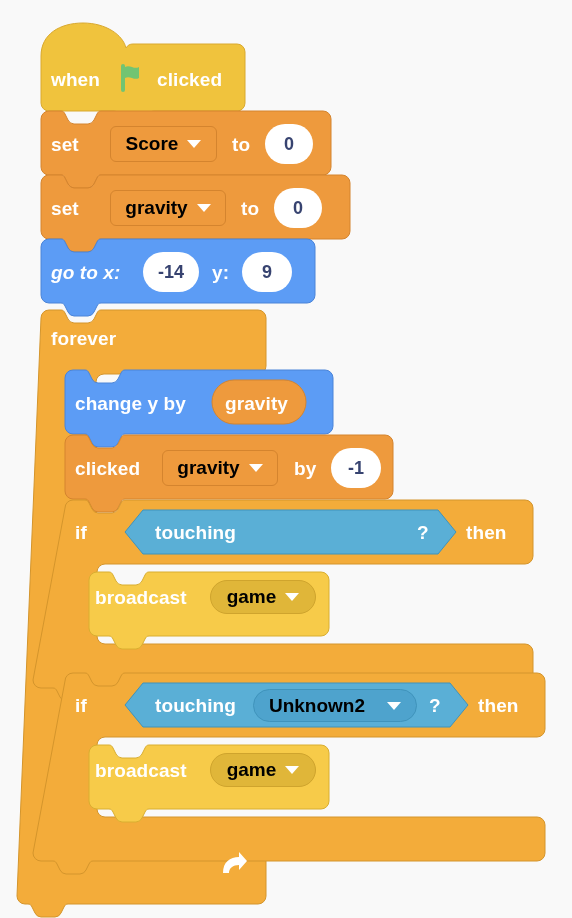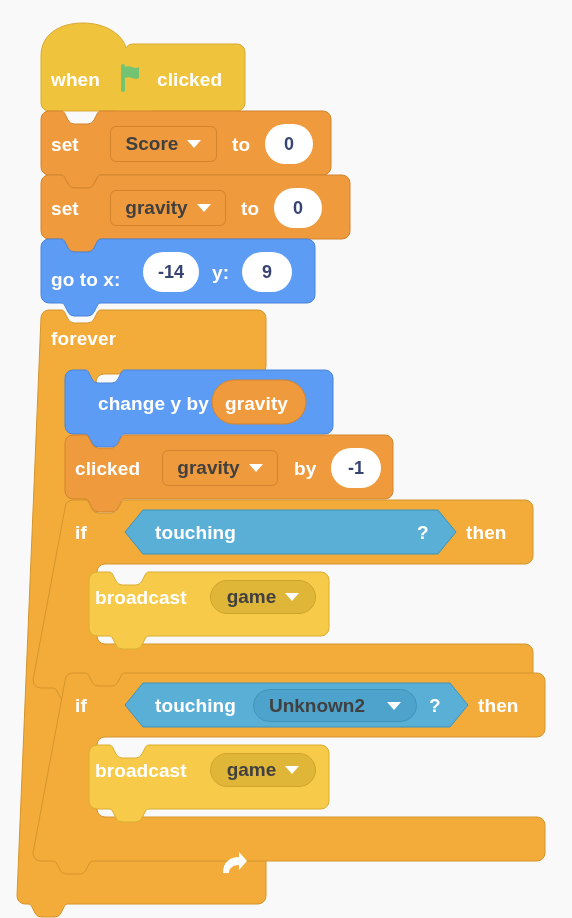--- a/index.html
+++ b/index.html
@@ -79,21 +79,21 @@
     font-family: "Liberation Sans", sans-serif;
     user-select: none;
   }
   .dropdown-field {
     position: absolute;
     display: flex;
     align-items: center;
     justify-content: center;
     gap: 9px;
     border-radius: 6px;
-    color: #404040;
+    color: #000000;
     font-size: 19px;
     font-weight: bold;
     font-family: "Liberation Sans", sans-serif;
     user-select: none;
     box-sizing: border-box;
   }
   .dropdown-field.round {
     border-radius: 999px;
   }
   .caret {
@@ -299,31 +299,31 @@
     <div class="num-oval" style="left:265px; top:124px; width:48px; height:40px;">0</div>
 
     <div class="blk-label" style="left:51px; top:199px;">set</div>
     <div class="dropdown-field" style="left:110px; top:190px; width:116px; height:36px; background:#ee9a3d; border:1px solid #d4842e;">
       <span>gravity</span>
       <span class="caret"></span>
     </div>
     <div class="blk-label" style="left:241px; top:199px;">to</div>
     <div class="num-oval" style="left:274px; top:188px; width:48px; height:40px;">0</div>
 
-    <div class="blk-label" style="left:51px; top:270px;">go to x:</div>
+    <div class="blk-label" style="left:51px; top:263px;font-style:italic;">go to x:</div>
     <div class="num-oval" style="left:143px; top:252px; width:56px; height:40px;">-14</div>
     <div class="blk-label" style="left:212px; top:263px;">y:</div>
     <div class="num-oval" style="left:242px; top:252px; width:50px; height:40px;">9</div>
 
     <div class="blk-label" style="left:51px; top:329px;">forever</div>
     <svg class="loop-arrow" style="left:219px; top:851px;" width="30" height="26" viewBox="0 0 30 26">
       <path d="M4,22 c0,-11 7,-16 16,-16 l0,-5 l8,9 l-8,9 l0,-5 c-6,0 -10,3 -10,8 z" fill="#ffffff"></path>
     </svg>
 
-    <div class="blk-label" style="left:75px; top:394px;margin-left:23px;">change y by</div>
+    <div class="blk-label" style="left:75px; top:394px;">change y by</div>
     <div class="blk-label" style="left:225px; top:394px;">gravity</div>
 
     <div class="blk-label" style="left:75px; top:459px;">clicked</div>
     <div class="dropdown-field" style="left:162px; top:450px; width:116px; height:36px; background:#ee9a3d; border:1px solid #d4842e;">
       <span>gravity</span>
       <span class="caret"></span>
     </div>
     <div class="blk-label" style="left:294px; top:459px;">by</div>
     <div class="num-oval" style="left:331px; top:448px; width:50px; height:40px;">-1</div>
 

